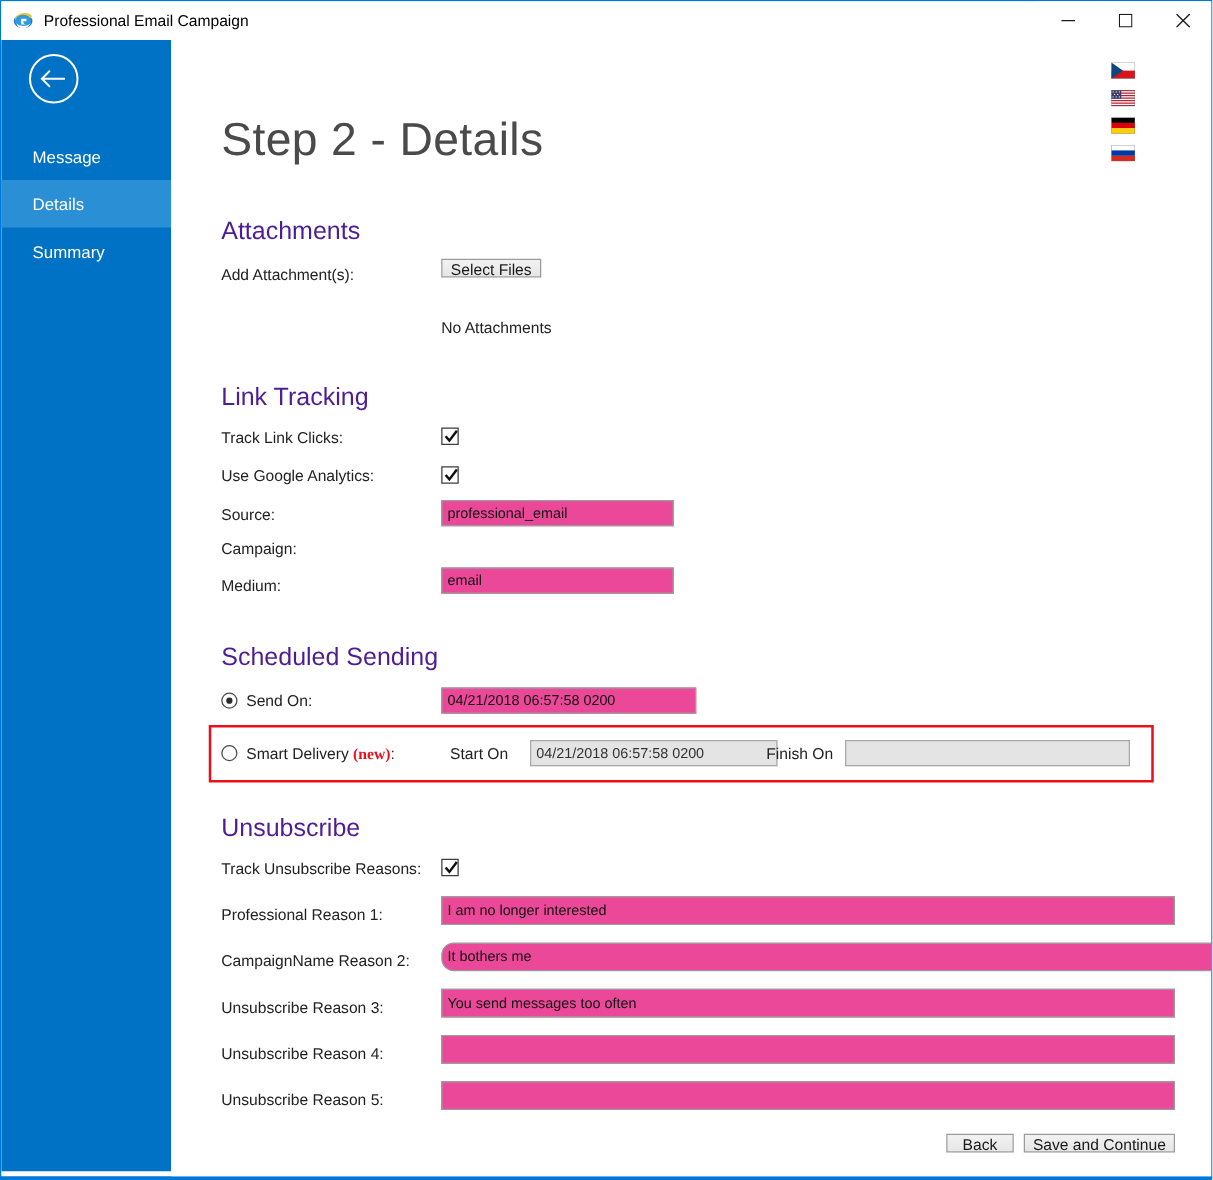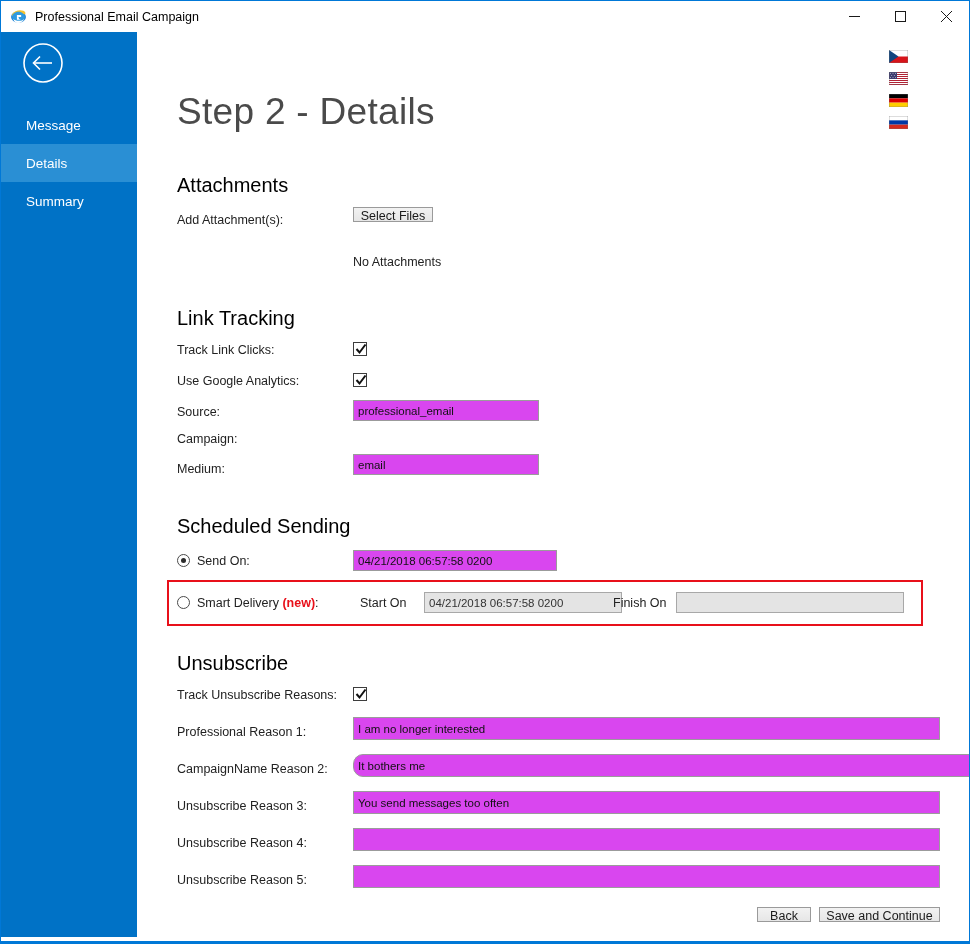--- a/index.html
+++ b/index.html
@@ -85,42 +85,42 @@
   #page-title {
     position: absolute; left: 40px; top: 59px;
     font-size: 37px; font-weight: 300;
     color: #4a4a4a; letter-spacing: 0.3px;
     white-space: nowrap;
   }
 
   .section-title {
     position: absolute; left: 40px;
     font-size: 20px; font-weight: 300;
-    color: #000000;
+    color: #4c1d95;
     white-space: nowrap;
   }
 
   .row-label {
     position: absolute; left: 40px;
     font-size: 12.5px; color: #222222;
     white-space: nowrap;
   }
 
   .static-text {
     position: absolute;
     font-size: 12.5px; color: #222222;
     white-space: nowrap;
   }
 
   
   .txt {
     position: absolute;
     height: 21px;
     border: 1px solid #9b9b9b;
-    background: #d946ef;
+    background: #ec4899;
     font-family: "Liberation Sans", sans-serif;
     font-size: 11.5px;
     color: #111111;
     padding: 0 4px;
     line-height: 19px;
     outline: none;
   }
   .txt.disabled {
     background: #e4e4e4;
     border-color: #a8a8a8;
@@ -163,21 +163,21 @@
     background: #2b2b2b;
   }
 
   #smart-box {
     position: absolute;
     left: 30px; top: 548px;
     width: 756px; height: 46px;
     border: 2px solid #e8101a;
     background: transparent;
   }
-  .new-tag { color: #e8101a; font-weight: bold; }
+  .new-tag { color: #e8101a; font-weight: bold; font-family: Liberation Serif, serif; }
 </style>
 </head>
 <body>
 
 <div id="window">
 
   <div id="sidebar">
     <div id="back-button">
       <svg width="44" height="44" viewBox="0 0 44 44">
         <circle cx="22" cy="22" r="19" fill="none" stroke="#ffffff" stroke-width="1.6"></circle>

